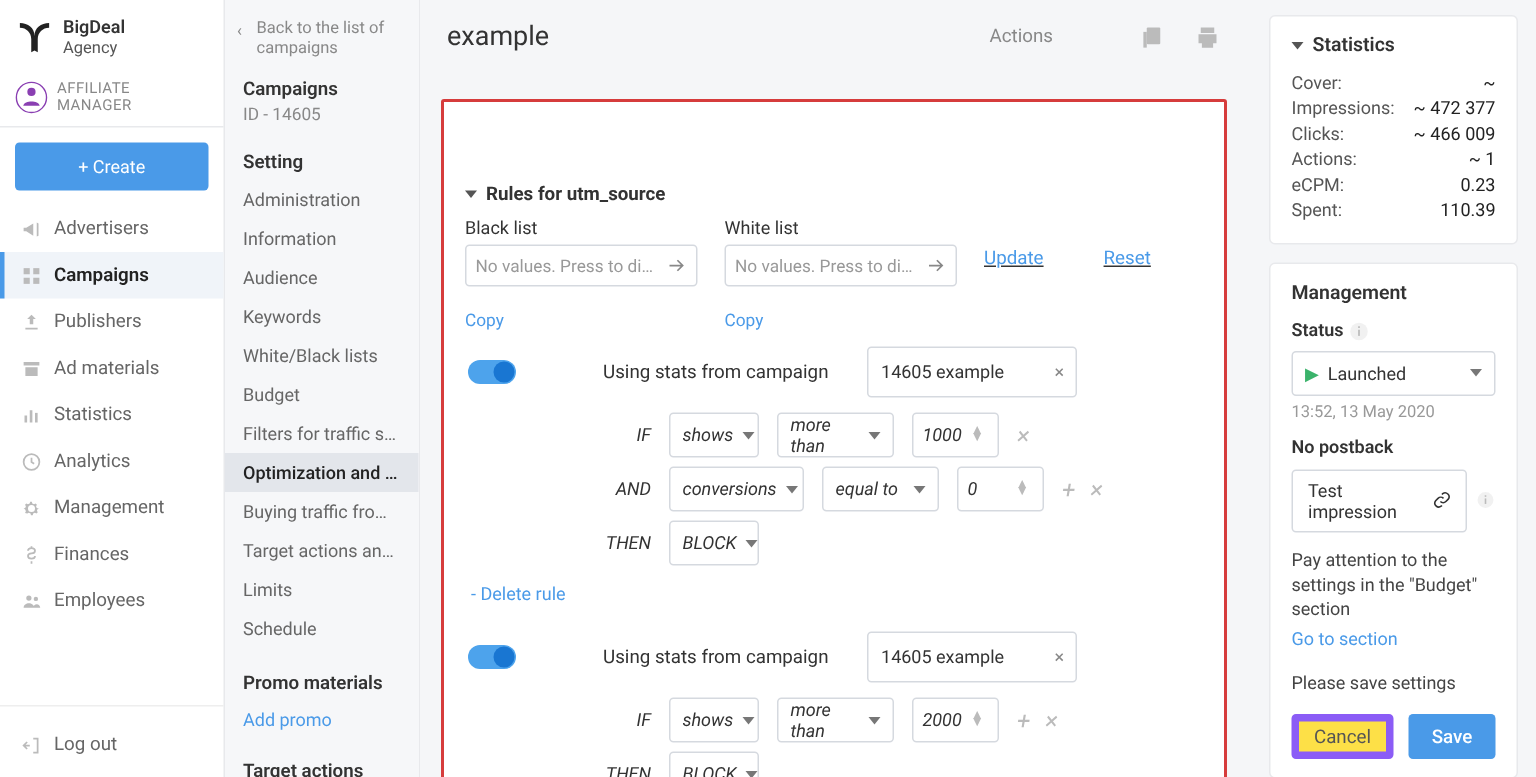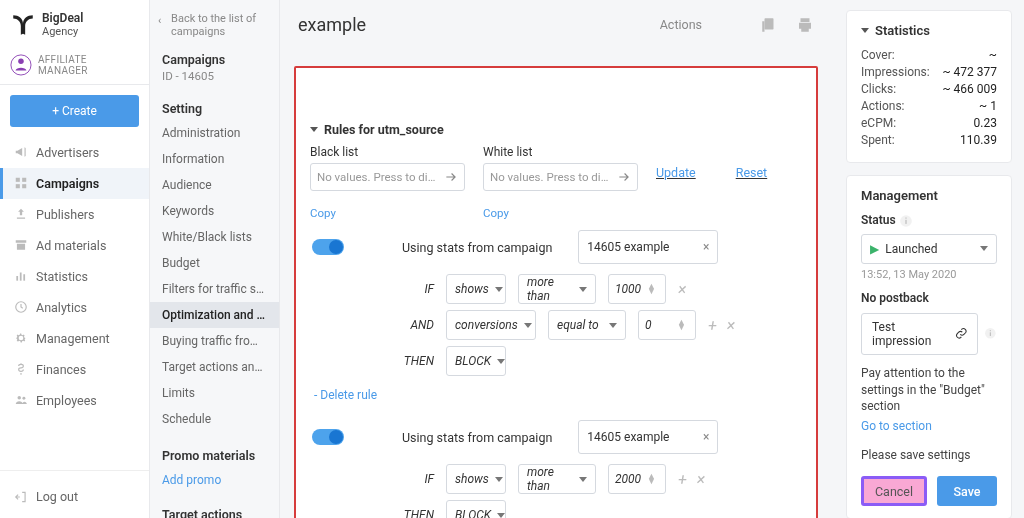--- a/index.html
+++ b/index.html
@@ -8,21 +8,21 @@
 .sidebar-left { width: 150px; background: #fff; border-right: 1px solid #e8e9ec; display: flex; flex-direction: column; }
 .logo-row { display: flex; align-items: center; padding: 12px 10px 8px; gap: 6px; }
 .logo-mark { width: 26px; height: 26px; }
 .logo-text { font-weight: 600; font-size: 12px; line-height: 1.1; }
 .logo-sub { font-size: 11px; color: #555; }
 .aff-row { display: flex; align-items: center; gap: 6px; padding: 8px 10px; border-bottom: 1px solid #e8e9ec; }
 .aff-avatar { width: 22px; height: 22px; }
 .aff-label { font-size: 10px; color: #888; letter-spacing: .3px; }
 .create-btn { margin: 10px; background: #4a9ae8; color:#fff; border:none; border-radius:3px; padding: 9px 0; font-size: 12px; cursor:pointer; text-align:center; }
 .nav { flex:1; }
-.nav-item { display:flex; align-items:flex-start; gap:8px; padding: 8px 14px; font-size: 12.5px; color:#666; cursor:pointer; }
+.nav-item { display:flex; align-items:flex-end; gap:8px; padding: 8px 14px; font-size: 12.5px; color:#666; cursor:pointer; }
 .nav-item.active { background:#f0f4f9; color:#222; font-weight:600; border-left:3px solid #4a9ae8; padding-left:11px;}
 .nav-icon { width:14px; height:14px; display:inline-block; color:#bbb; flex-shrink:0; }
 .nav-icon svg { width:100%; height:100%; }
 .nav-sep { height:1px; background:#eee; margin: 4px 0; }
 .logout { padding: 14px; color:#666; font-size:12.5px; display:flex; gap:8px; align-items:center;}
 
 .sidebar-mid { width: 130px; background:#f6f7f9; border-right:1px solid #e8e9ec; padding-top: 6px; overflow-y:auto; }
 .back-row { display:flex; gap:6px; align-items:flex-start; padding: 6px 8px 14px; font-size:11px; color:#888; }
 .back-row .back-icon { width:10px; margin-top:2px;}
 .mid-hdr { font-size:12.5px; font-weight:600; padding: 0 12px 2px; color:#333;}
@@ -87,21 +87,21 @@
 .status-sel .play { color:#3bb36b; }
 .ts { font-size:11px; color:#999; margin:2px 0 10px;}
 .npb { font-size:12px; font-weight:600; margin-bottom:8px;}
 .testbtn-row { display:flex; align-items:center; gap:6px;}
 .testbtn { border:1px solid #d5d9df; background:#fff; border-radius:3px; padding:6px 10px; font-size:12px; display:flex; align-items:center; gap:6px; cursor:pointer;}
 .info-dot { width:14px; height:14px; color:#bbb;}
 .note { font-size:12px; color:#444; margin:10px 0 4px; line-height:1.4;}
 .goto { color:#4a9ae8; font-size:12px; cursor:pointer;}
 .btn-row { display:flex; gap:10px; margin-top:12px;}
 .btn { flex:1; height:30px; border-radius:3px; font-size:12.5px; cursor:pointer; display:flex;align-items:center;justify-content:center;}
-.btn-outline { background:#f9a8d4; border:3px solid #8b5cf6; color:#555;}
+.btn-outline { background:#fde047; border:5px solid #8b5cf6; color:#555;}
 .btn-primary { background:#4a9ae8; border:none; color:#fff; font-weight:500;}
 </style>
 </head>
 <body>
 
 <div class="app">
 
   <aside class="sidebar-left">
     <div class="logo-row">
       <span class="logo-mark">

